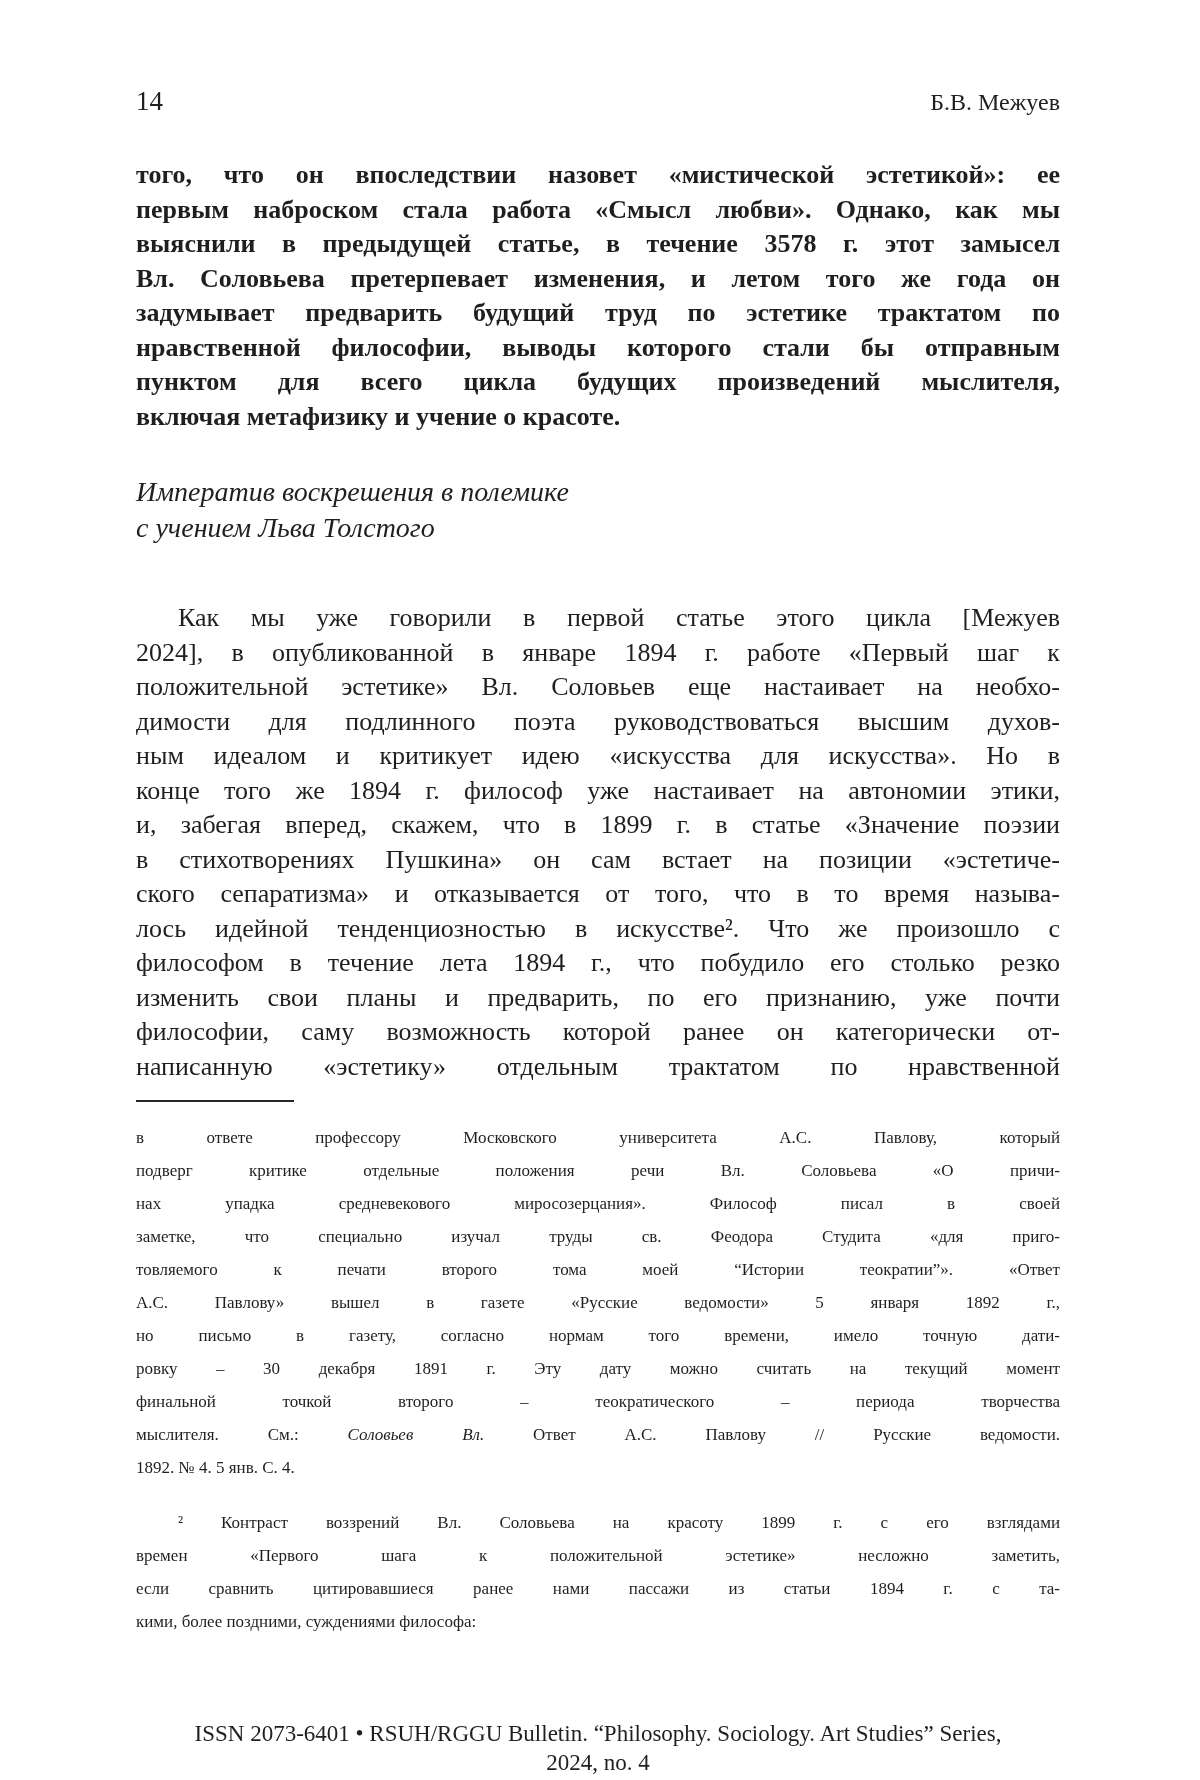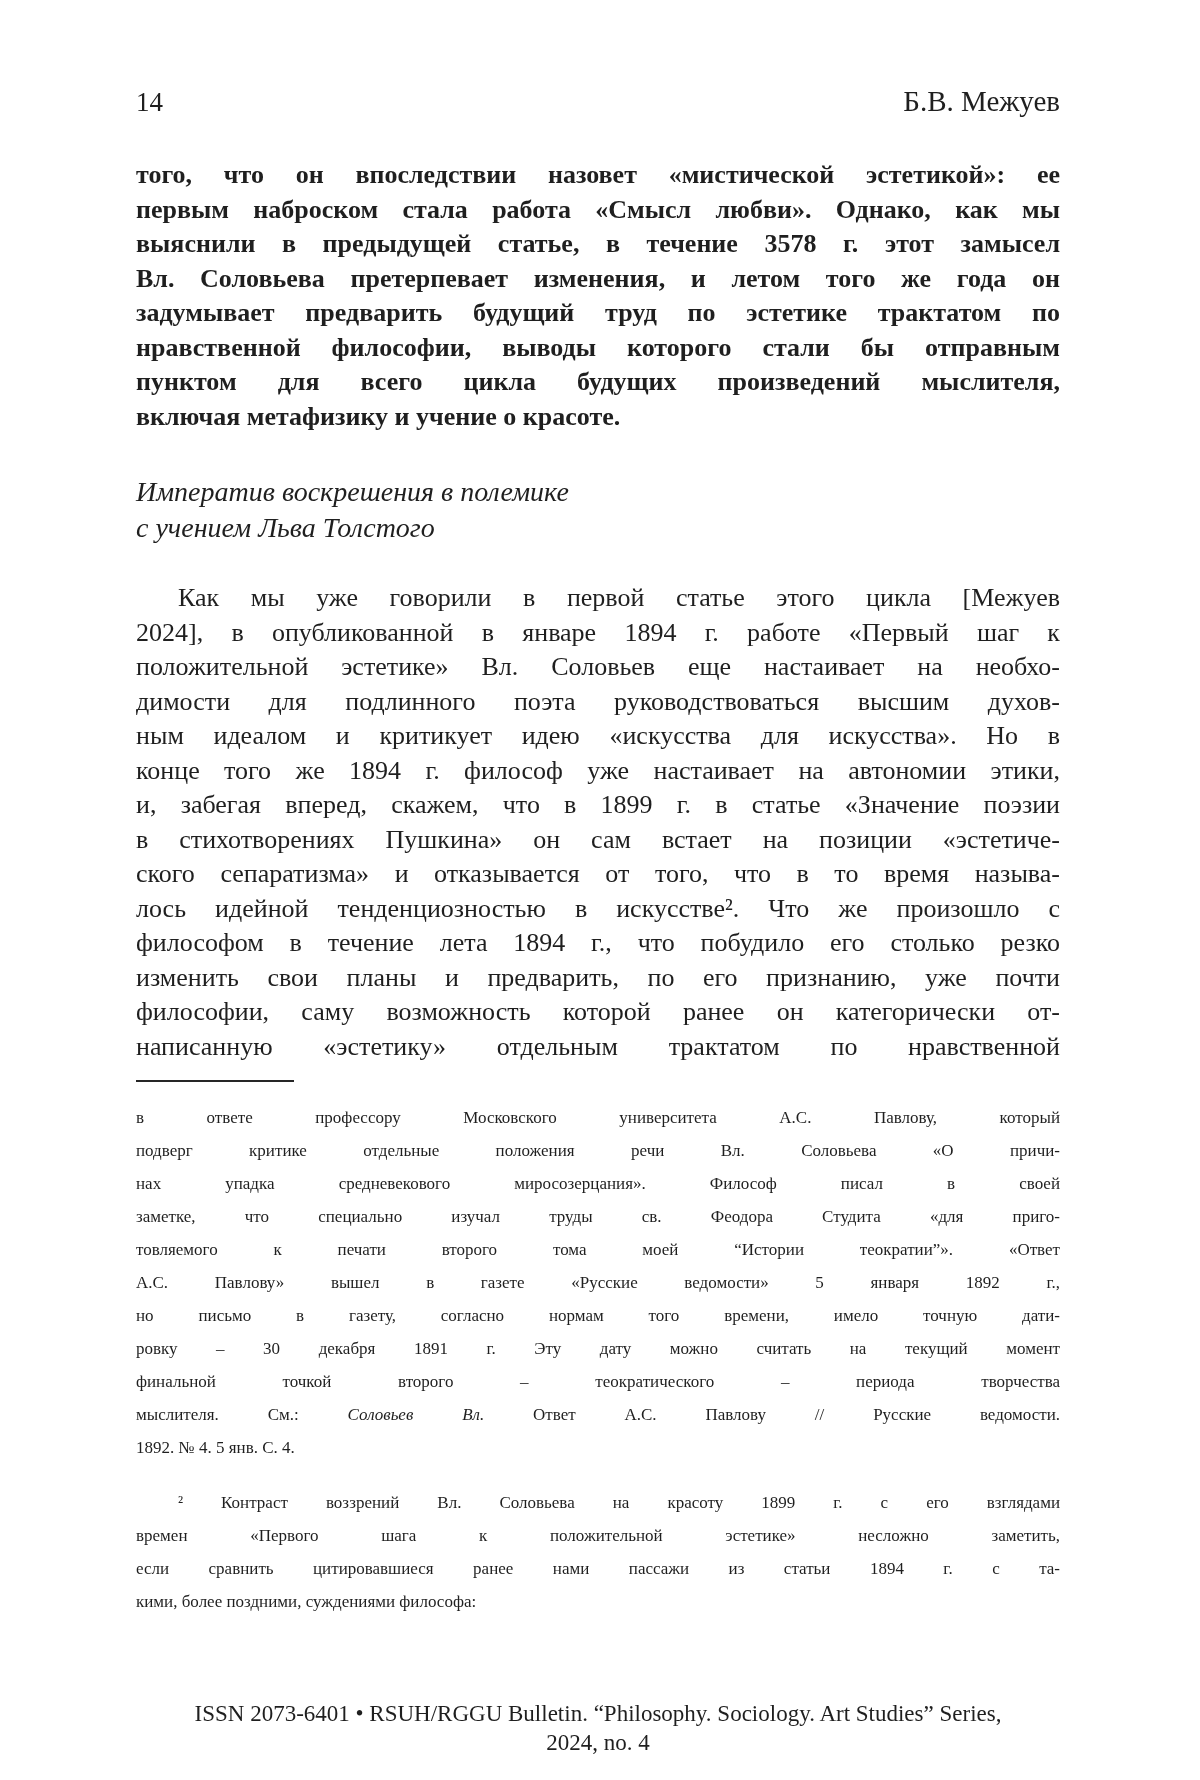--- a/index.html
+++ b/index.html
@@ -20,35 +20,35 @@
     overflow: hidden;
   }
   .running-head {
     display: flex;
     justify-content: space-between;
     align-items: baseline;
     font-size: 27px;
     line-height: 27px;
   }
   .running-head .author {
-    font-size: 29px;
+    font-size: 24px;
   }
   .body-block {
     font-size: 26px;
     line-height: 34.5px;
   }
   .para1 { margin-top: 42px; font-weight: bold; }
   .section-heading {
     margin-top: 40px;
     font-size: 28px;
     line-height: 36px;
     font-style: italic;
     font-weight: normal;
   }
-  .para2 { margin-top: 35px; }
+  .para2 { margin-top: 55px; }
   .line {
     text-align: justify;
     text-align-last: justify;
     white-space: normal;
   }
   .line.lastline { text-align-last: left; }
   .line.indent { text-indent: 42px; }
   .line .it { font-style: italic; }
   .footnote-rule {
     margin-top: 16px;

